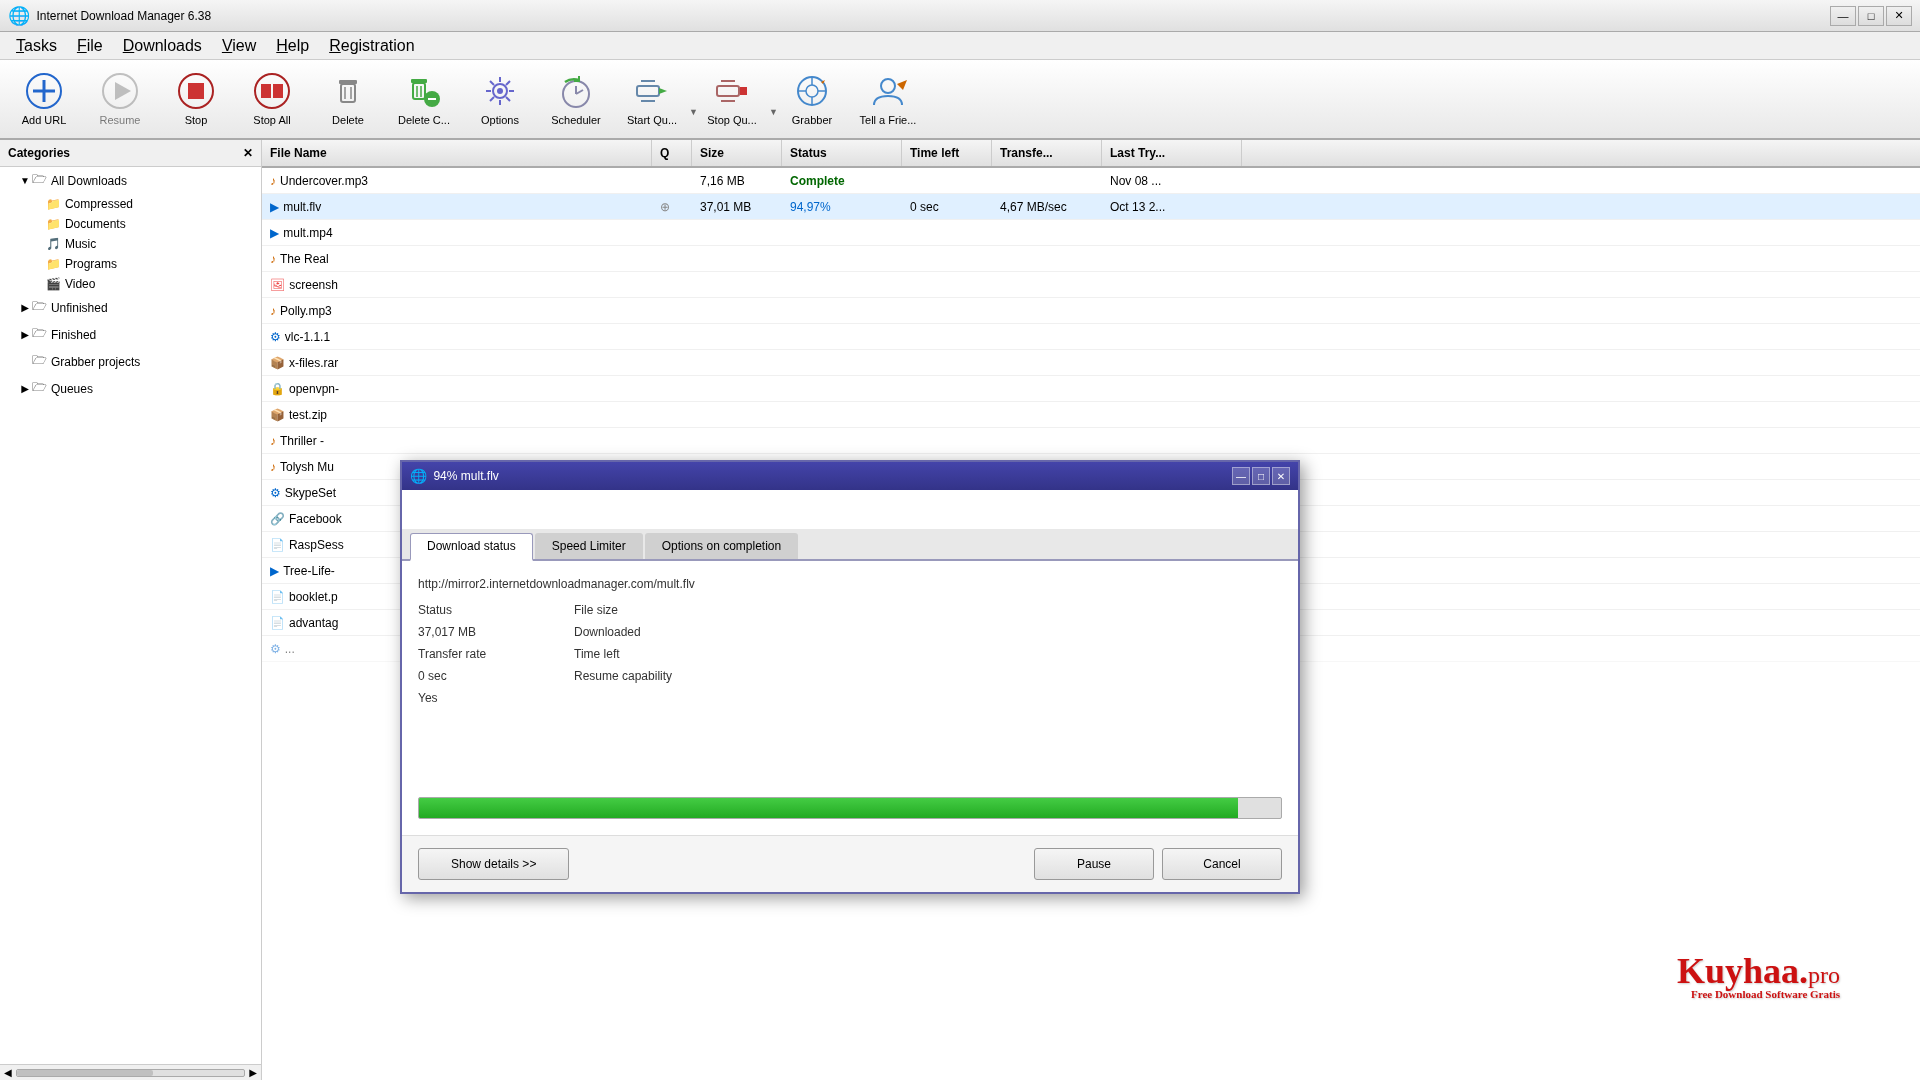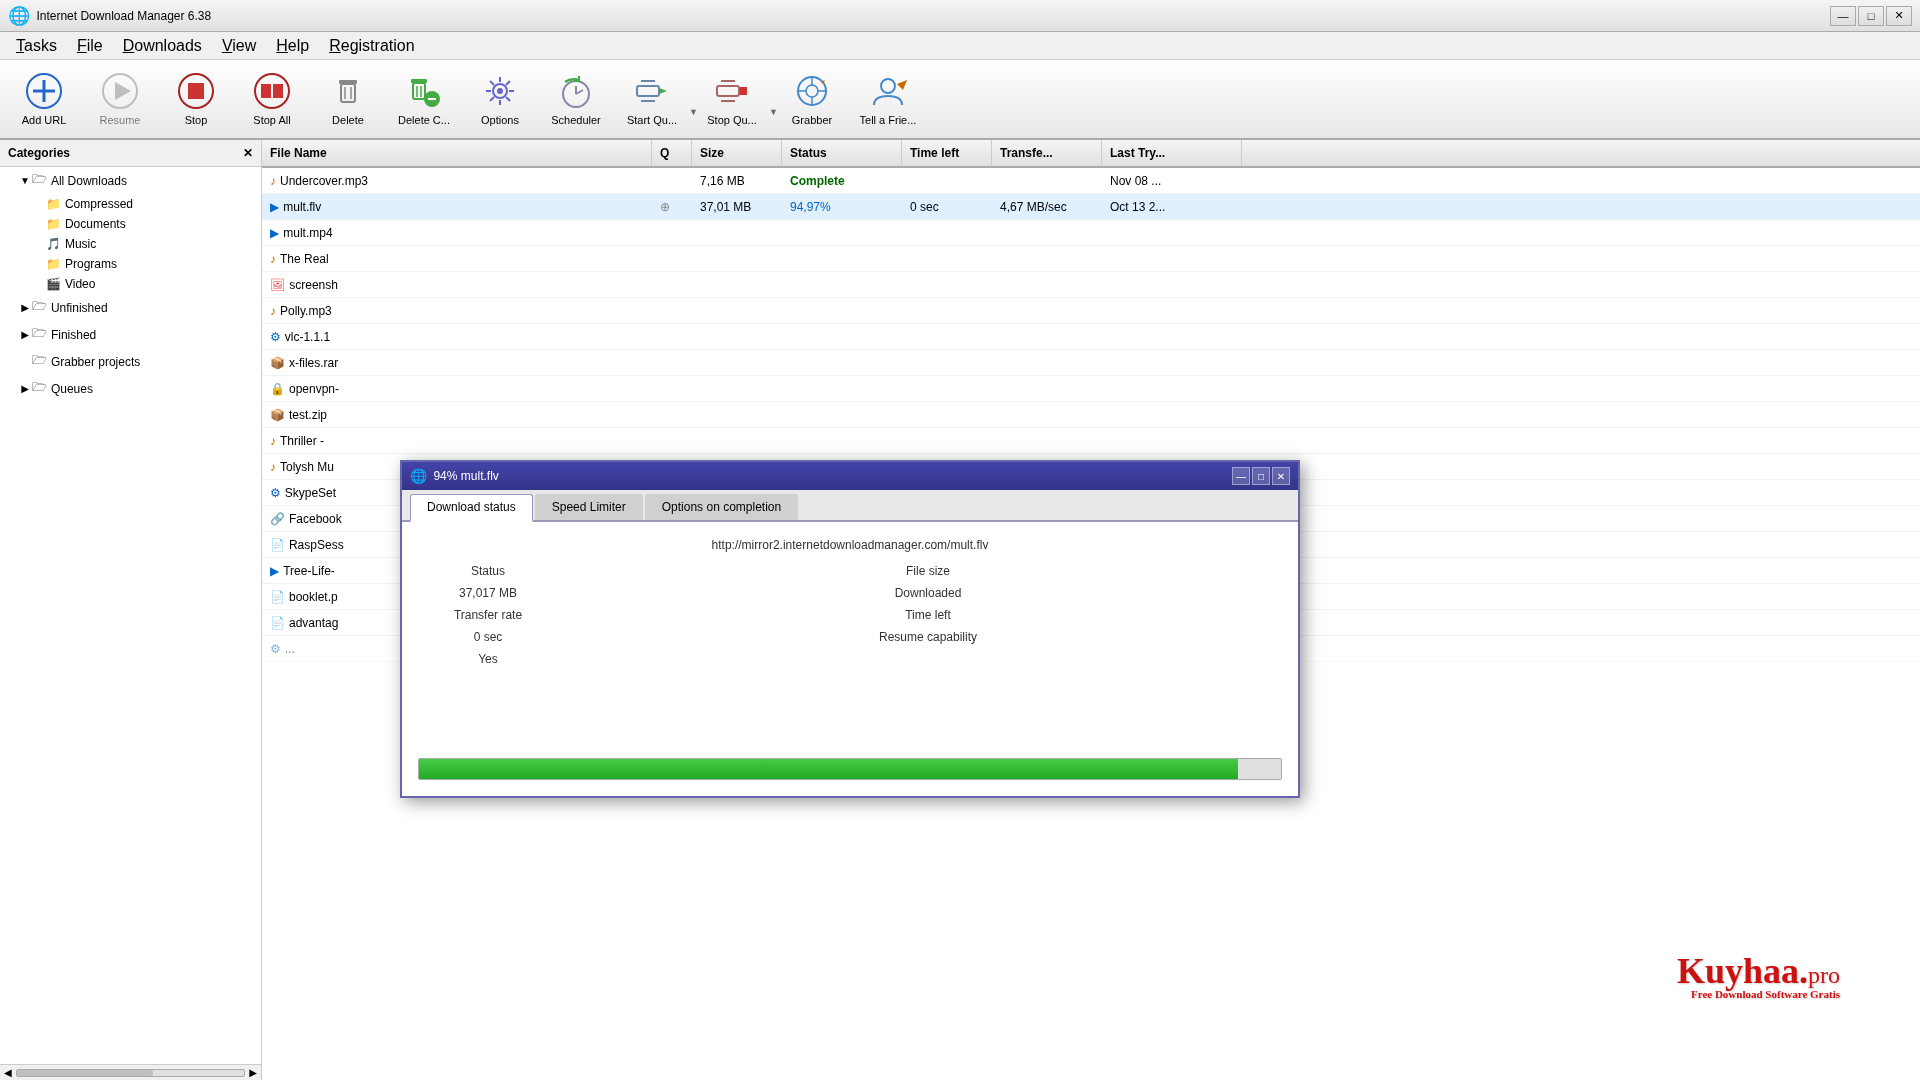--- a/index.html
+++ b/index.html
@@ -194,20 +194,21 @@
       display: flex; align-items: center; justify-content: center;
       font-size: 10px;
     }
 
     #dialog-tabs {
       display: flex;
       background: #e8e8e8;
       border-bottom: 2px solid #9999bb;
       padding: 4px 8px 0;
       gap: 2px;
+      margin-top: 39px;
     }
     .dialog-tab {
       padding: 5px 16px;
       cursor: pointer;
       font-size: 12px;
       border: 1px solid transparent;
       border-radius: 3px 3px 0 0;
       background: #d0d0d0;
     }
     .dialog-tab.active {
@@ -215,21 +216,20 @@
       border-color: #9999bb;
       border-bottom: 2px solid white;
       margin-bottom: -2px;
       position: relative;
       z-index: 1;
     }
 
     #dialog-content {
       padding: 16px;
       min-height: 220px;
-      text-align: center;
     }
     .dialog-url {
       font-size: 12px;
       color: #333;
       margin-bottom: 12px;
       word-break: break-all;
     }
     .dialog-info-grid {
       display: grid;
       grid-template-columns: 140px auto;
@@ -856,20 +856,27 @@
 
         <span class="info-label">Resume capability</span>
         <span class="info-value">Yes</span>
       </div>
     </div>
 
     <div id="progress-bar-container">
       <div id="progress-bar-fill" style="width: 95%;"></div>
     </div>
 
+    <div id="dialog-footer">
+      <button class="dialog-footer-btn">Show details &gt;&gt;</button>
+      <div style="display:flex;gap:8px;">
+        <button class="dialog-footer-btn">Pause</button>
+        <button class="dialog-footer-btn">Cancel</button>
+      </div>
+    </div>
   </div>
 
   <div id="watermark">
     <span>
       <span>Kuyhaa</span><span style="color:#cc1111;">.</span><span style="font-size:24px;font-weight:normal;">pro</span>
     </span>
     <span class="sub">Free Download Software Gratis</span>
   </div>
 
 </div>

